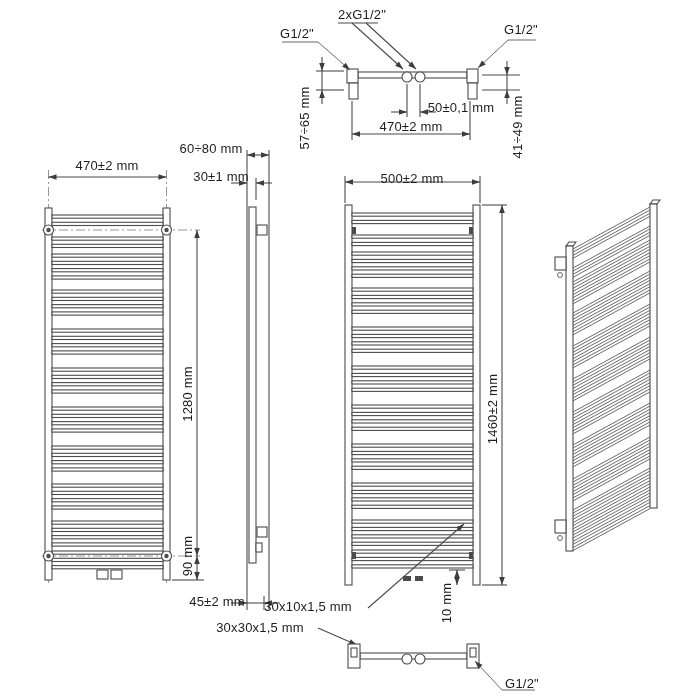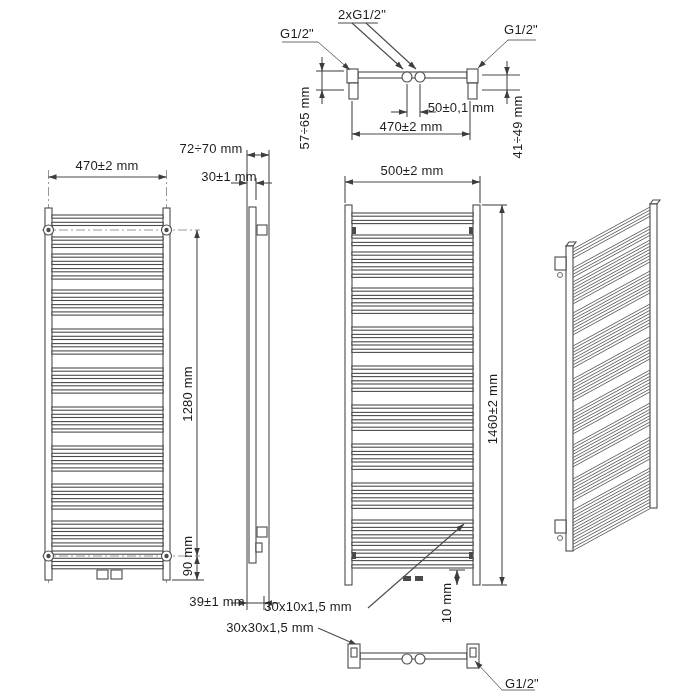--- a/index.html
+++ b/index.html
@@ -317,28 +317,28 @@
     </svg>
 
   <div class="lbl" style="left:297px;top:33px">G1/2"</div>
   <div class="lbl" style="left:362px;top:14px">2xG1/2"</div>
   <div class="lbl" style="left:521px;top:29px">G1/2"</div>
   <div class="lbl" style="left:461px;top:107px">50±0,1 mm</div>
   <div class="lbl" style="left:411px;top:126px">470±2 mm</div>
   <div class="lbl rot" style="left:304px;top:118px">57÷65 mm</div>
   <div class="lbl rot" style="left:517px;top:127px">41÷49 mm</div>
 
-  <div class="lbl" style="left:211px;top:148px">72÷70 mm</div>
-  <div class="lbl" style="left:229px;top:176px">30±1 mm</div>
-  <div class="lbl" style="left:217px;top:601px">39±1 mm</div>
+  <div class="lbl" style="left:211px;top:148px">60÷80 mm</div>
+  <div class="lbl" style="left:221px;top:176px">30±1 mm</div>
+  <div class="lbl" style="left:217px;top:601px">45±2 mm</div>
 
   <div class="lbl" style="left:107px;top:165px">470±2 mm</div>
   <div class="lbl rot" style="left:187px;top:394px">1280 mm</div>
   <div class="lbl rot" style="left:187px;top:556px">90 mm</div>
 
-  <div class="lbl" style="left:412px;top:170px">500±2 mm</div>
+  <div class="lbl" style="left:412px;top:178px">500±2 mm</div>
   <div class="lbl rot" style="left:492px;top:409px">1460±2 mm</div>
   <div class="lbl rot" style="left:446px;top:603px">10 mm</div>
   <div class="lbl" style="left:308px;top:606px">30x10x1,5 mm</div>
-  <div class="lbl" style="left:270px;top:627px">30x30x1,5 mm</div>
+  <div class="lbl" style="left:260px;top:627px">30x30x1,5 mm</div>
 
   <div class="lbl" style="left:522px;top:683px">G1/2"</div>
 </div>
 
 </body></html>

